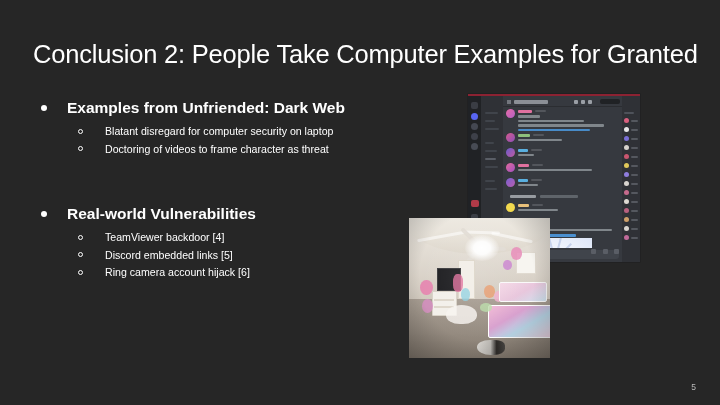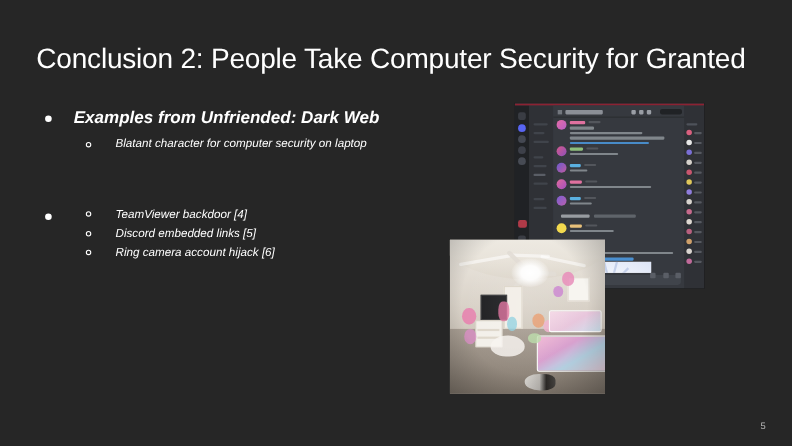--- a/index.html
+++ b/index.html
@@ -14,21 +14,21 @@
 
   
   .slide-title{
     position:absolute; left:33px; top:40px; width:660px;
     font-size:25.5px; font-weight:400; letter-spacing:-0.2px;
     color:#ffffff; white-space:nowrap;
   }
 
   
   .body-col{ position:absolute; left:33px; top:98px; width:420px; }
-  .group{ margin-bottom:0;font-style:italic; }
+  .group{ margin-bottom:0; }
   .group + .group{ margin-top:46px; }
 
   .l1{
     position:relative; padding-left:34px;
     font-size:15.5px; font-weight:700; color:#ffffff;
     line-height:19px; margin-bottom:6px; white-space:nowrap;
   }
   .l1 .b1{
     position:absolute; left:8px; top:7px;
     width:6px; height:6px; border-radius:50%;
@@ -196,38 +196,43 @@
   .r-vignette{
     position:absolute; inset:0; pointer-events:none;
     background:radial-gradient(ellipse at 48% 42%, rgba(255,255,255,.10) 0%, rgba(0,0,0,0) 55%, rgba(0,0,0,.30) 100%);
   }
 </style>
 </head>
 <body>
 
 <div class="slide">
 
-  <div class="slide-title">Conclusion 2: People Take Computer Security for Granted</div>
+  <div class="slide-title">Conclusion 2: People Take Computer Examples for Granted</div>
 
   <div class="body-col">
 
     <div class="group">
       <div class="l1">
         <span class="b1"></span>
         <span>Examples from Unfriended: Dark Web</span>
       </div>
       <div class="l2">
         <span class="b2"></span>
-        <span>Blatant character for computer security on laptop</span>
+        <span>Blatant disregard for computer security on laptop</span>
+      </div>
+      <div class="l2">
+        <span class="b2"></span>
+        <span>Doctoring of videos to frame character as threat</span>
       </div>
     </div>
 
     <div class="group">
       <div class="l1">
         <span class="b1"></span>
+        <span>Real-world Vulnerabilities</span>
       </div>
       <div class="l2">
         <span class="b2"></span>
         <span>TeamViewer backdoor [4]</span>
       </div>
       <div class="l2">
         <span class="b2"></span>
         <span>Discord embedded links [5]</span>
       </div>
       <div class="l2">

